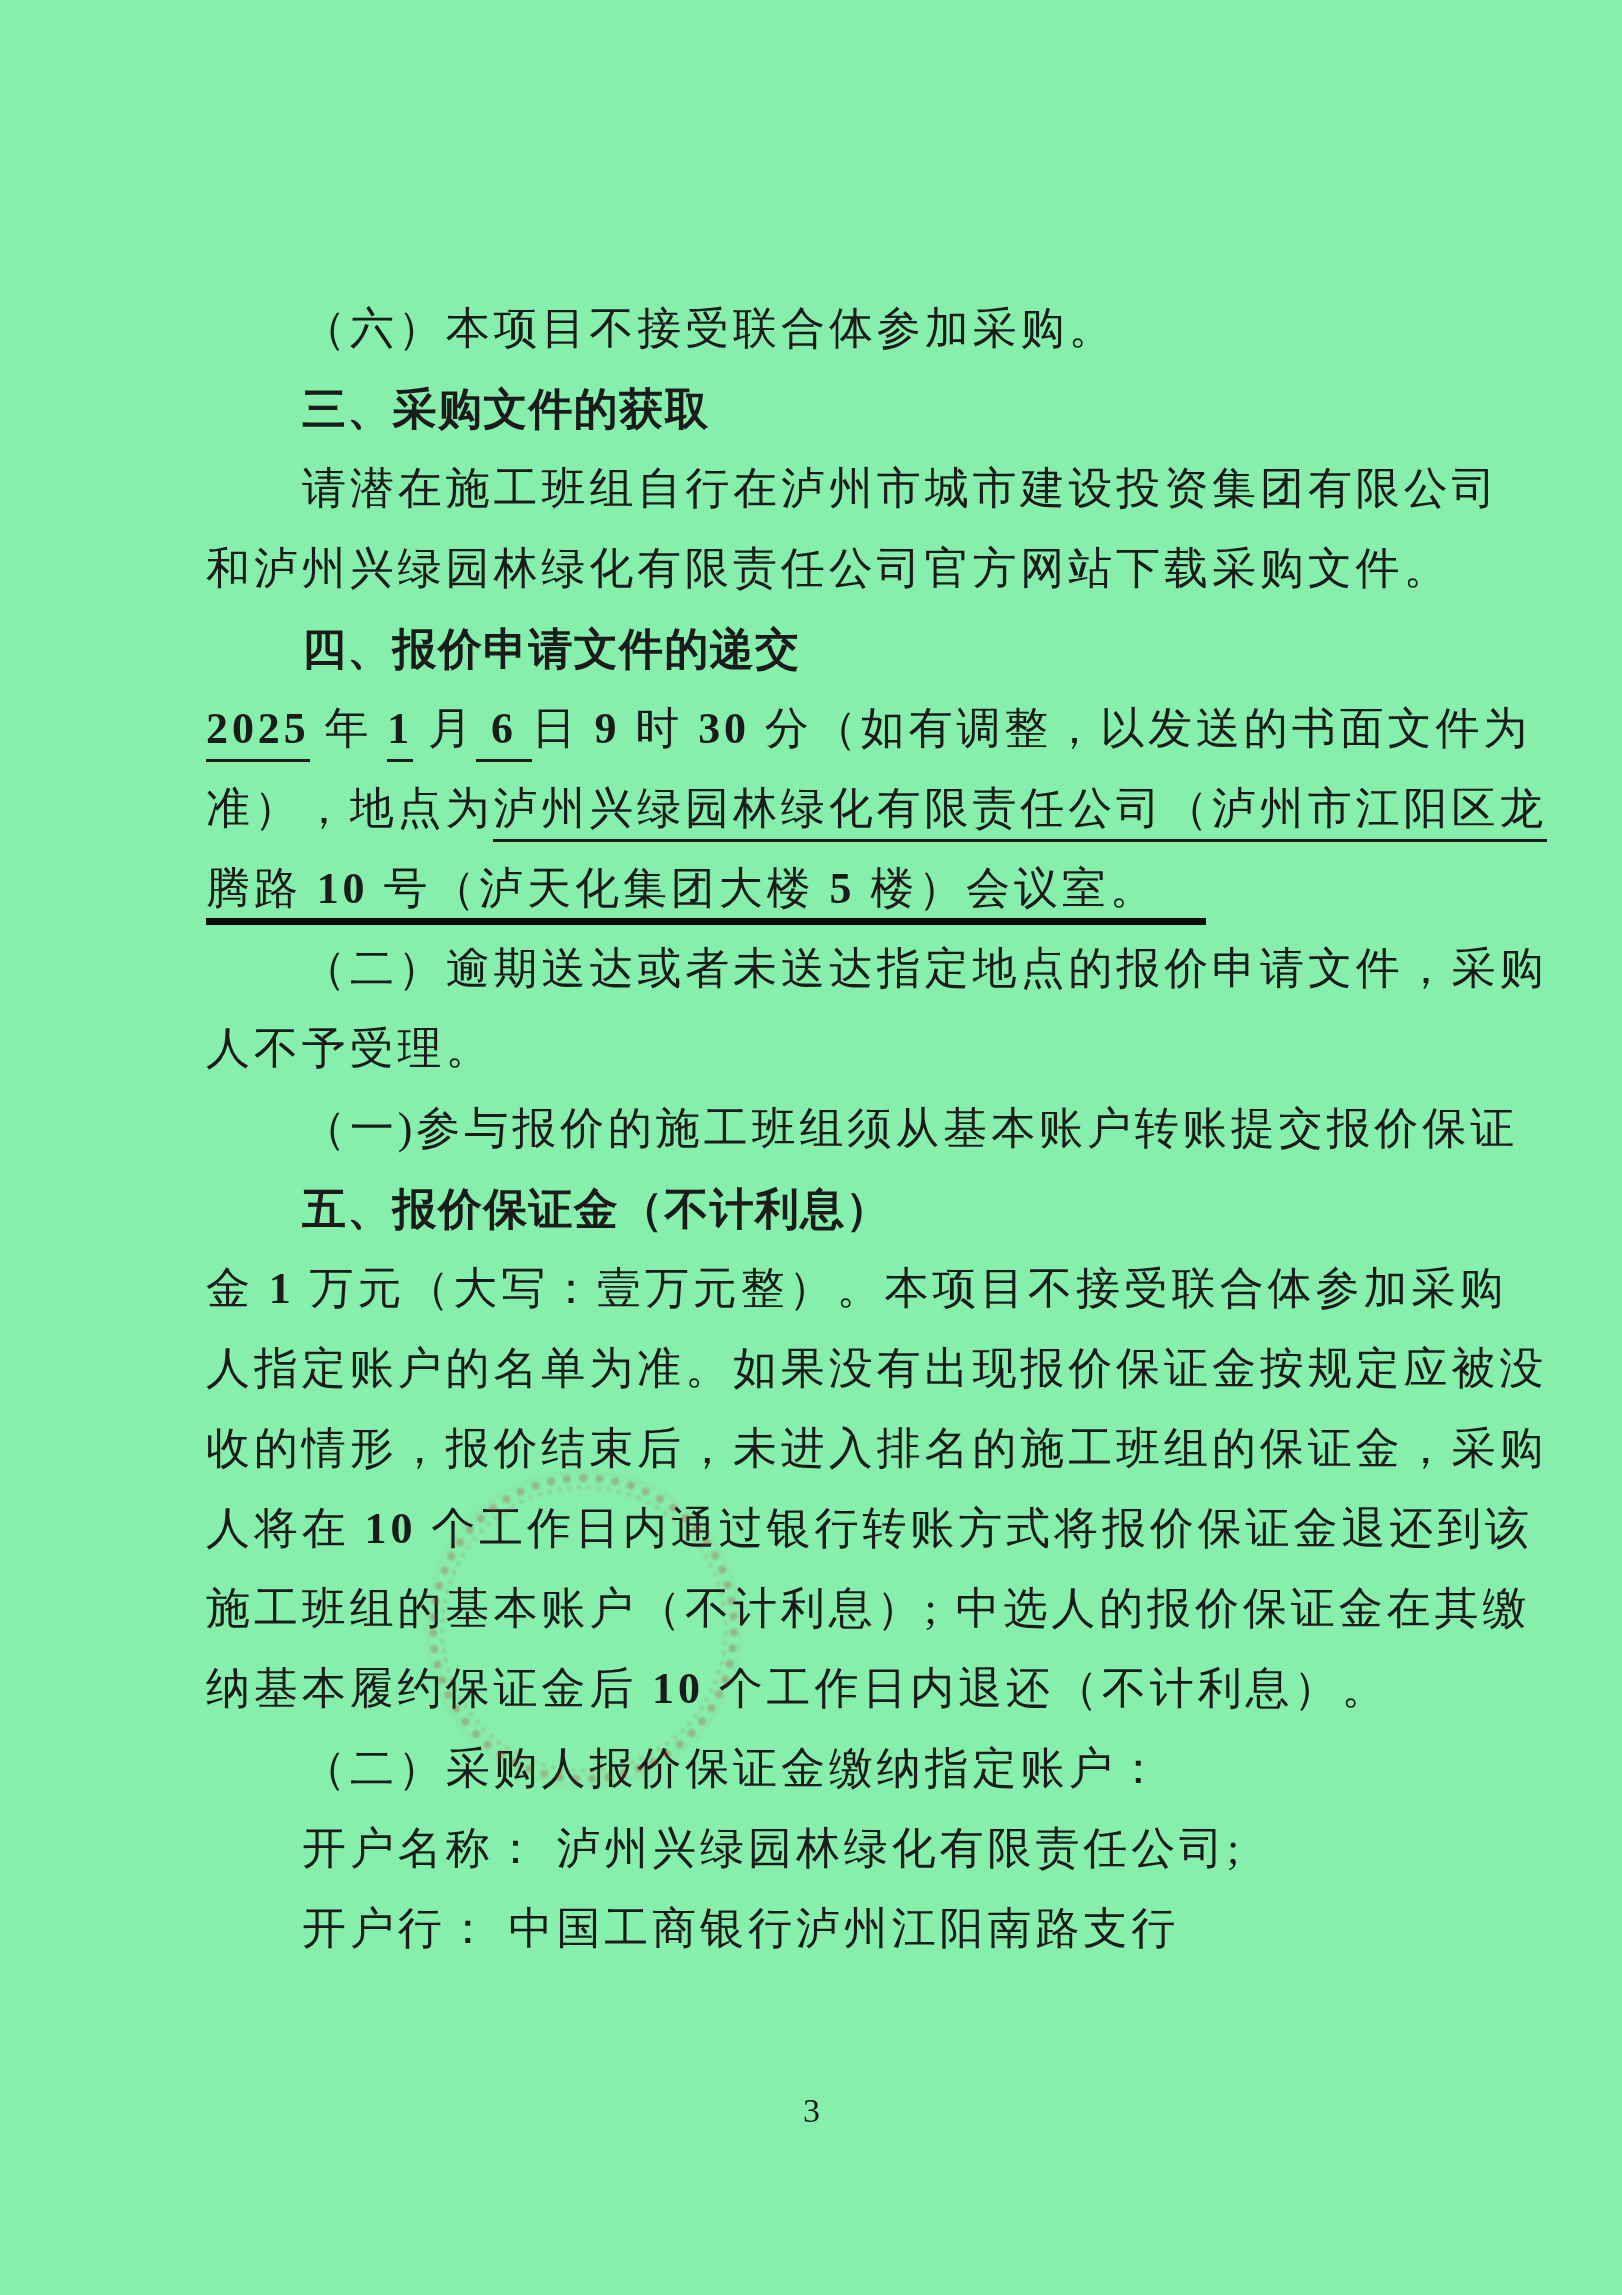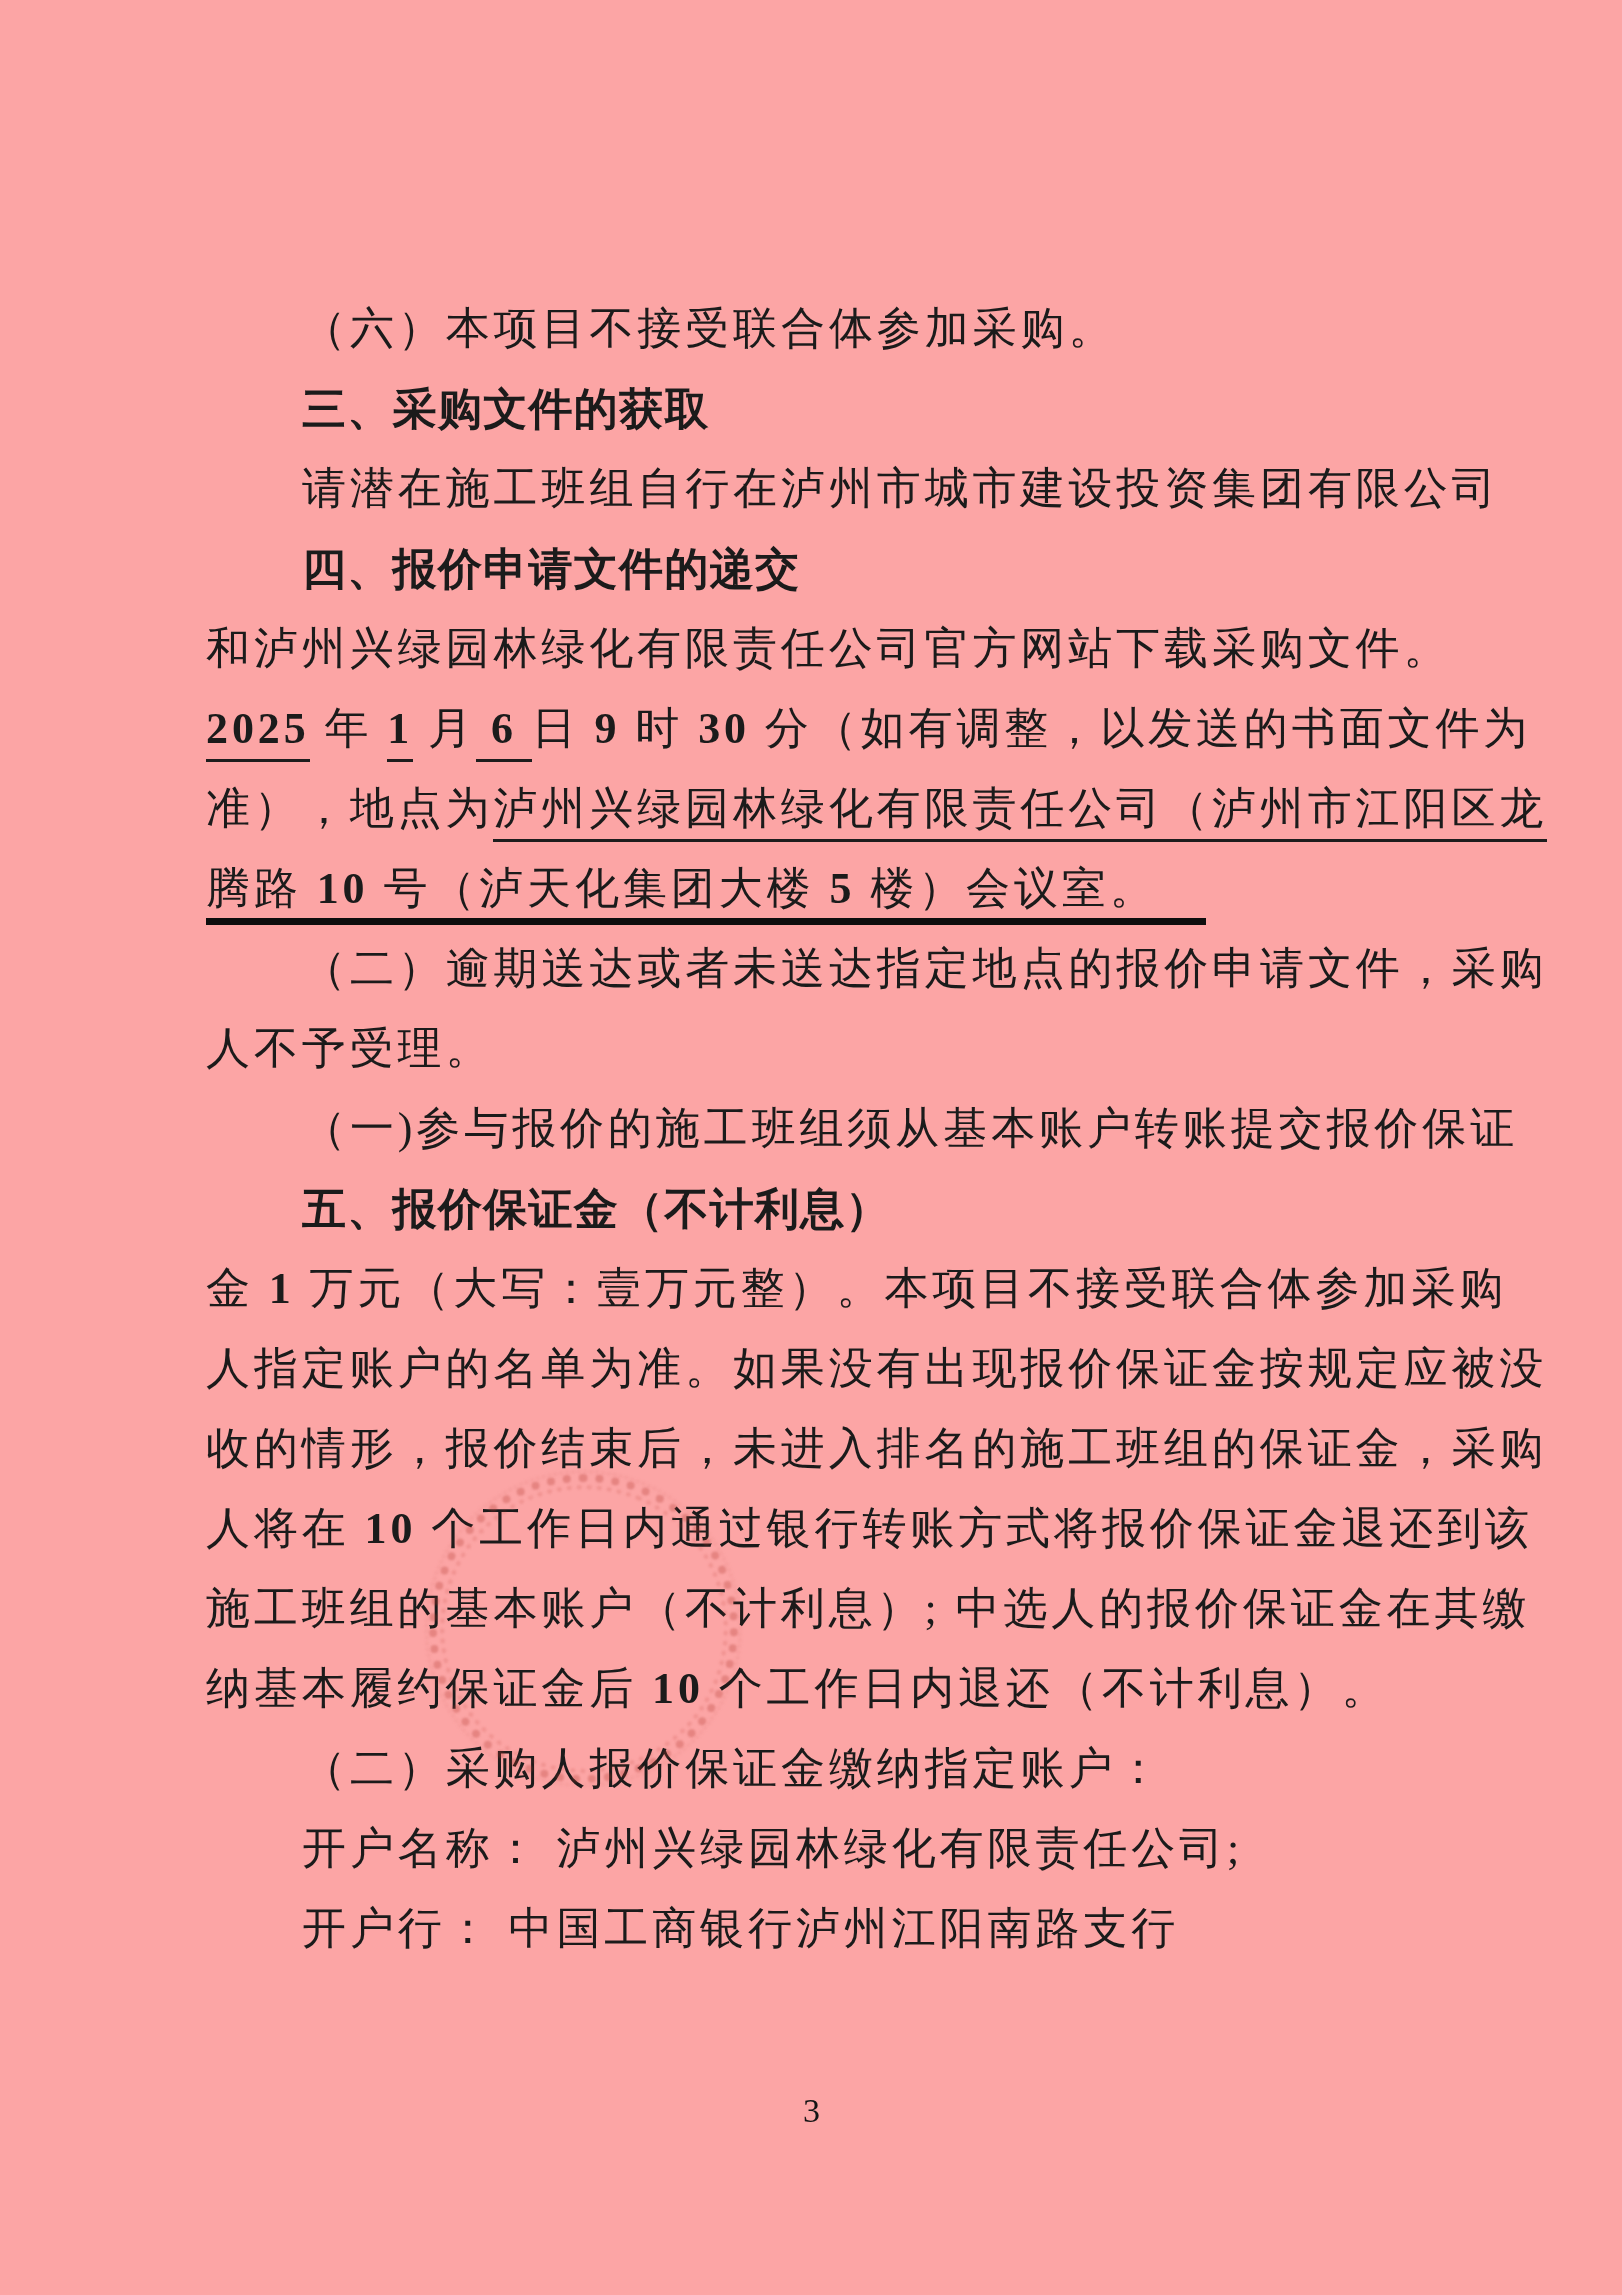--- a/index.html
+++ b/index.html
@@ -1,19 +1,19 @@
 <!DOCTYPE html>
 <html style="font-size:10.5px"><head>
 <meta charset="utf-8">
 <style>
   html,body{margin:0;padding:0;background:#e8e8e8;}
   .page{
     position:relative;
     width:1623px;height:2295px;
-    background:#fca5a5;
+    background:#86efac;
     overflow:hidden;
     color:#1b1b1b;
     margin:0 auto;
   }
   .textblock{
     position:absolute;
     left:206px;top:289px;width:1230px;
     font-family:"Liberation Serif","DejaVu Serif",serif;
     font-size:44px;
     letter-spacing:3.9px;
@@ -72,22 +72,22 @@
 </style>
 </head>
 <body>
 
 <div class="page">
 
   <div class="textblock">
       <div class="line indent"><span class="seg">（六）本项目不接受联合体参加采购。</span></div>
       <div class="line indent heading"><span class="seg">三、采购文件的获取</span></div>
       <div class="line indent"><span class="seg">请潜在施工班组自行在泸州市城市建设投资集团有限公司</span></div>
+      <div class="line"><span class="seg">和泸州兴绿园林绿化有限责任公司官方网站下载采购文件。</span></div>
       <div class="line indent heading"><span class="seg">四、报价申请文件的递交</span></div>
-      <div class="line"><span class="seg">和泸州兴绿园林绿化有限责任公司官方网站下载采购文件。</span></div>
       <div class="line"><span class="seg b u">2025</span><span class="seg"> 年 </span><span class="seg b u">1</span><span class="seg"> 月</span><span class="seg b u"> 6 </span><span class="seg">日 </span><span class="seg b">9</span><span class="seg"> 时 </span><span class="seg b">30</span><span class="seg"> 分（如有调整，以发送的书面文件为</span></div>
       <div class="line"><span class="seg">准），地点为</span><span class="seg u">泸州兴绿园林绿化有限责任公司（泸州市江阳区龙</span></div>
       <div class="line"><span class="seg u2">腾路 </span><span class="seg b u2">10</span><span class="seg u2"> 号（泸天化集团大楼 </span><span class="seg b u2">5</span><span class="seg u2"> 楼）会议室。　</span></div>
       <div class="line indent"><span class="seg">（二）逾期送达或者未送达指定地点的报价申请文件，采购</span></div>
       <div class="line"><span class="seg">人不予受理。</span></div>
       <div class="line indent"><span class="seg">（一)参与报价的施工班组须从基本账户转账提交报价保证</span></div>
       <div class="line indent heading"><span class="seg">五、报价保证金（不计利息）</span></div>
       <div class="line"><span class="seg">金 </span><span class="seg b">1</span><span class="seg"> 万元（大写：壹万元整）。本项目不接受联合体参加采购</span></div>
       <div class="line"><span class="seg">人指定账户的名单为准。如果没有出现报价保证金按规定应被没</span></div>
       <div class="line"><span class="seg">收的情形，报价结束后，未进入排名的施工班组的保证金，采购</span></div>

